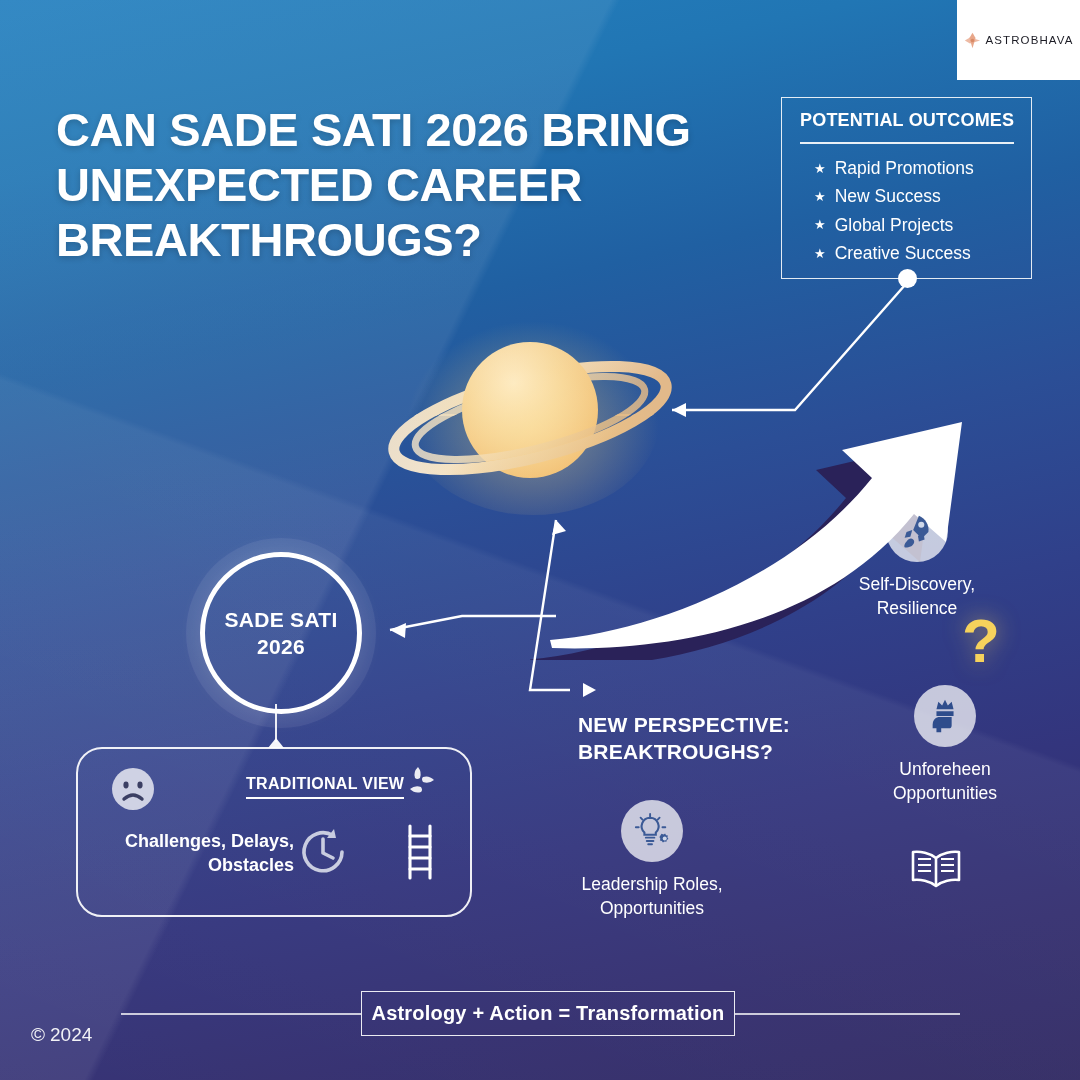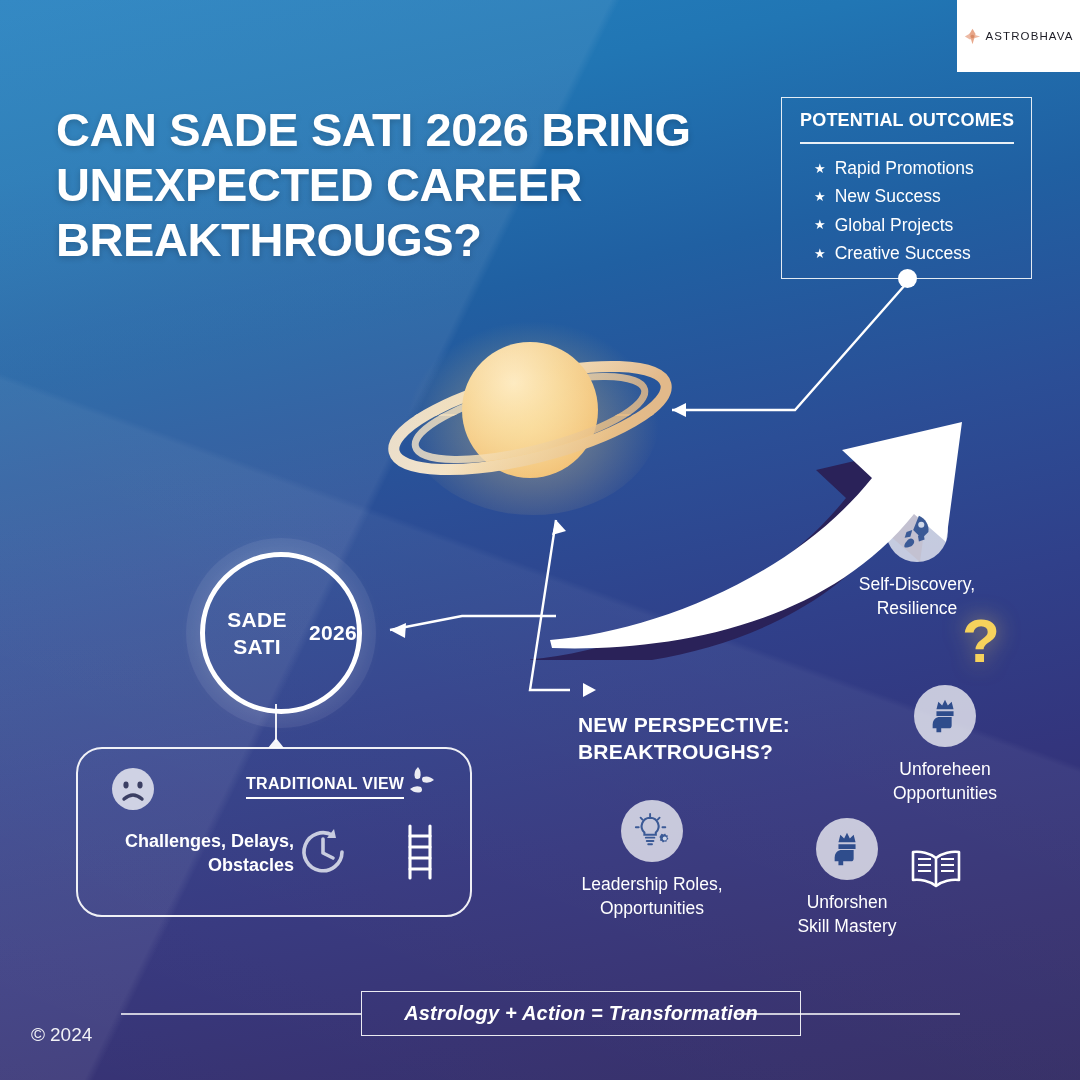--- a/index.html
+++ b/index.html
@@ -29,21 +29,21 @@
     pointer-events: none;
   }
   .sheen2 {
     position: absolute; inset: 0;
     background: linear-gradient(200deg, rgba(255,255,255,0.0) 0%, rgba(255,255,255,0.0) 52%, rgba(255,255,255,0.05) 52.5%, rgba(255,255,255,0.02) 100%);
     pointer-events: none;
   }
 
   
   #logo-box {
-    position: absolute; left: 957px; top: 0; width: 123px; height: 72px;
+    position: absolute; left: 957px; top: 0; width: 123px; height: 80px;
     background: #ffffff;
     display: flex; align-items: center; justify-content: center; gap: 5px;
   }
   #logo-mark { width: 17px; height: 17px; flex: none; }
   #logo-text {
     font-size: 11.5px; letter-spacing: 1.1px; color: #1c1c25; font-weight: 500;
   }
 
   
   #title {
@@ -91,21 +91,21 @@
 
   
   .connector { position: absolute; left: 0; top: 0; width: 1080px; height: 1080px; pointer-events: none; }
 
   
   #sade-circle {
     position: absolute; left: 200px; top: 552px; width: 152px; height: 152px;
     border-radius: 50%;
     border: 5px solid #ffffff;
     box-shadow: 0 0 0 14px rgba(255,255,255,0.07), 0 0 24px rgba(255,255,255,0.13);
-    display: flex; flex-direction: row; align-items: center; justify-content: center;
+    display: flex; flex-direction: column; align-items: center; justify-content: center;
     color: #fff; font-weight: bold; font-size: 21px; line-height: 1.3; letter-spacing: 0.3px;
     text-align: center;
   }
   #sade-stem {
     position: absolute; left: 275px; top: 704px; width: 2px; height: 38px;
     background: rgba(255,255,255,0.9);
   }
   #sade-caret {
     position: absolute; left: 268px; top: 738px;
     width: 0; height: 0; border-left: 8px solid transparent; border-right: 8px solid transparent;
@@ -159,25 +159,25 @@
     position: absolute; left: 962px; top: 610px;
     font-size: 62px; font-weight: bold; color: #F6D25C; line-height: 1;
     text-shadow: 0 0 22px rgba(246,210,92,0.55);
   }
   #book-icon { position: absolute; left: 908px; top: 845px; width: 56px; height: 48px; }
 
   
   #footer-rule-l { position: absolute; left: 121px; top: 1013px; width: 240px; height: 2px; background: rgba(255,255,255,0.75); }
   #footer-rule-r { position: absolute; left: 735px; top: 1013px; width: 225px; height: 2px; background: rgba(255,255,255,0.75); }
   #footer-banner {
-    position: absolute; left: 361px; top: 991px; width: 440px; height: 45px;
+    position: absolute; left: 361px; top: 991px; width: 374px; height: 45px;
     border: 1.8px solid rgba(255,255,255,0.9);
     box-sizing: border-box;
     display: flex; align-items: center; justify-content: center;
-    color: #ffffff; font-size: 20px; font-weight: bold; letter-spacing: 0.2px; font-style: italic;
+    color: #ffffff; font-size: 20px; font-weight: bold; letter-spacing: 0.2px;
   }
   #copyright {
     position: absolute; left: 31px; top: 1024px;
     color: rgba(255,255,255,0.93); font-size: 19px;
     display: flex; align-items: center; gap: 5px;
   }
 </style>
 </head>
 <body>
 
@@ -364,33 +364,20 @@
           <rect x="15" y="33" width="6" height="2" rx="1"></rect>
           <path d="M30 23 l2.2 .8 l1.6 -1.3 l1 1.9 l2 .3 l-.6 2 l1.1 1.7 l-1.8 1 l-.3 2 l-2 -.4 l-1.7 1.2 l-1.2 -1.7 l-2 -.4 l.5 -2 l-1 -1.8 z"></path>
           <circle cx="33.4" cy="28" r="2.1" fill="#cfd8ea"></circle>
         </g>
       </svg>
     </div>
     <div class="blabel">Leadership Roles,
 Opportunities</div>
   </div>
 
-  <div class="benefit" id="b-skill">
-    <div class="bicon">
-      <svg viewBox="0 0 40 40" width="38" height="38">
-        <g fill="#2f4d8c">
-          <path d="M11 13 L13 5 L17 9 L20 3 L23 9 L27 5 L29 13 Z"></path>
-          <path d="M11 15 h18 v5 h-18 z"></path>
-          <path d="M13 21 c-4 1 -6 4 -6 8 v4 h4 v4 h5 v-4 h8 c2 0 3 -1 3 -3 v-9 z"></path>
-        </g>
-      </svg>
-    </div>
-    <div class="blabel">Unforshen
-Skill Mastery</div>
-  </div>
 
   <div id="qmark">?</div>
 
   <svg id="book-icon" viewBox="0 0 56 48">
     <g fill="none" stroke="#ffffff" stroke-width="2.6" stroke-linejoin="round">
       <path d="M28 13 C22 8, 12 6, 5 7 v28 c7 -1 17 1 23 6 C34 36, 44 34, 51 35 V7 c-7 -1 -17 1 -23 6 z"></path>
       <line x1="28" y1="13" x2="28" y2="41"></line>
       <path d="M10 14 h13 M10 20 h13 M10 26 h13 M33 14 h13 M33 20 h13 M33 26 h13" stroke-width="2"></path>
     </g>
   </svg>

